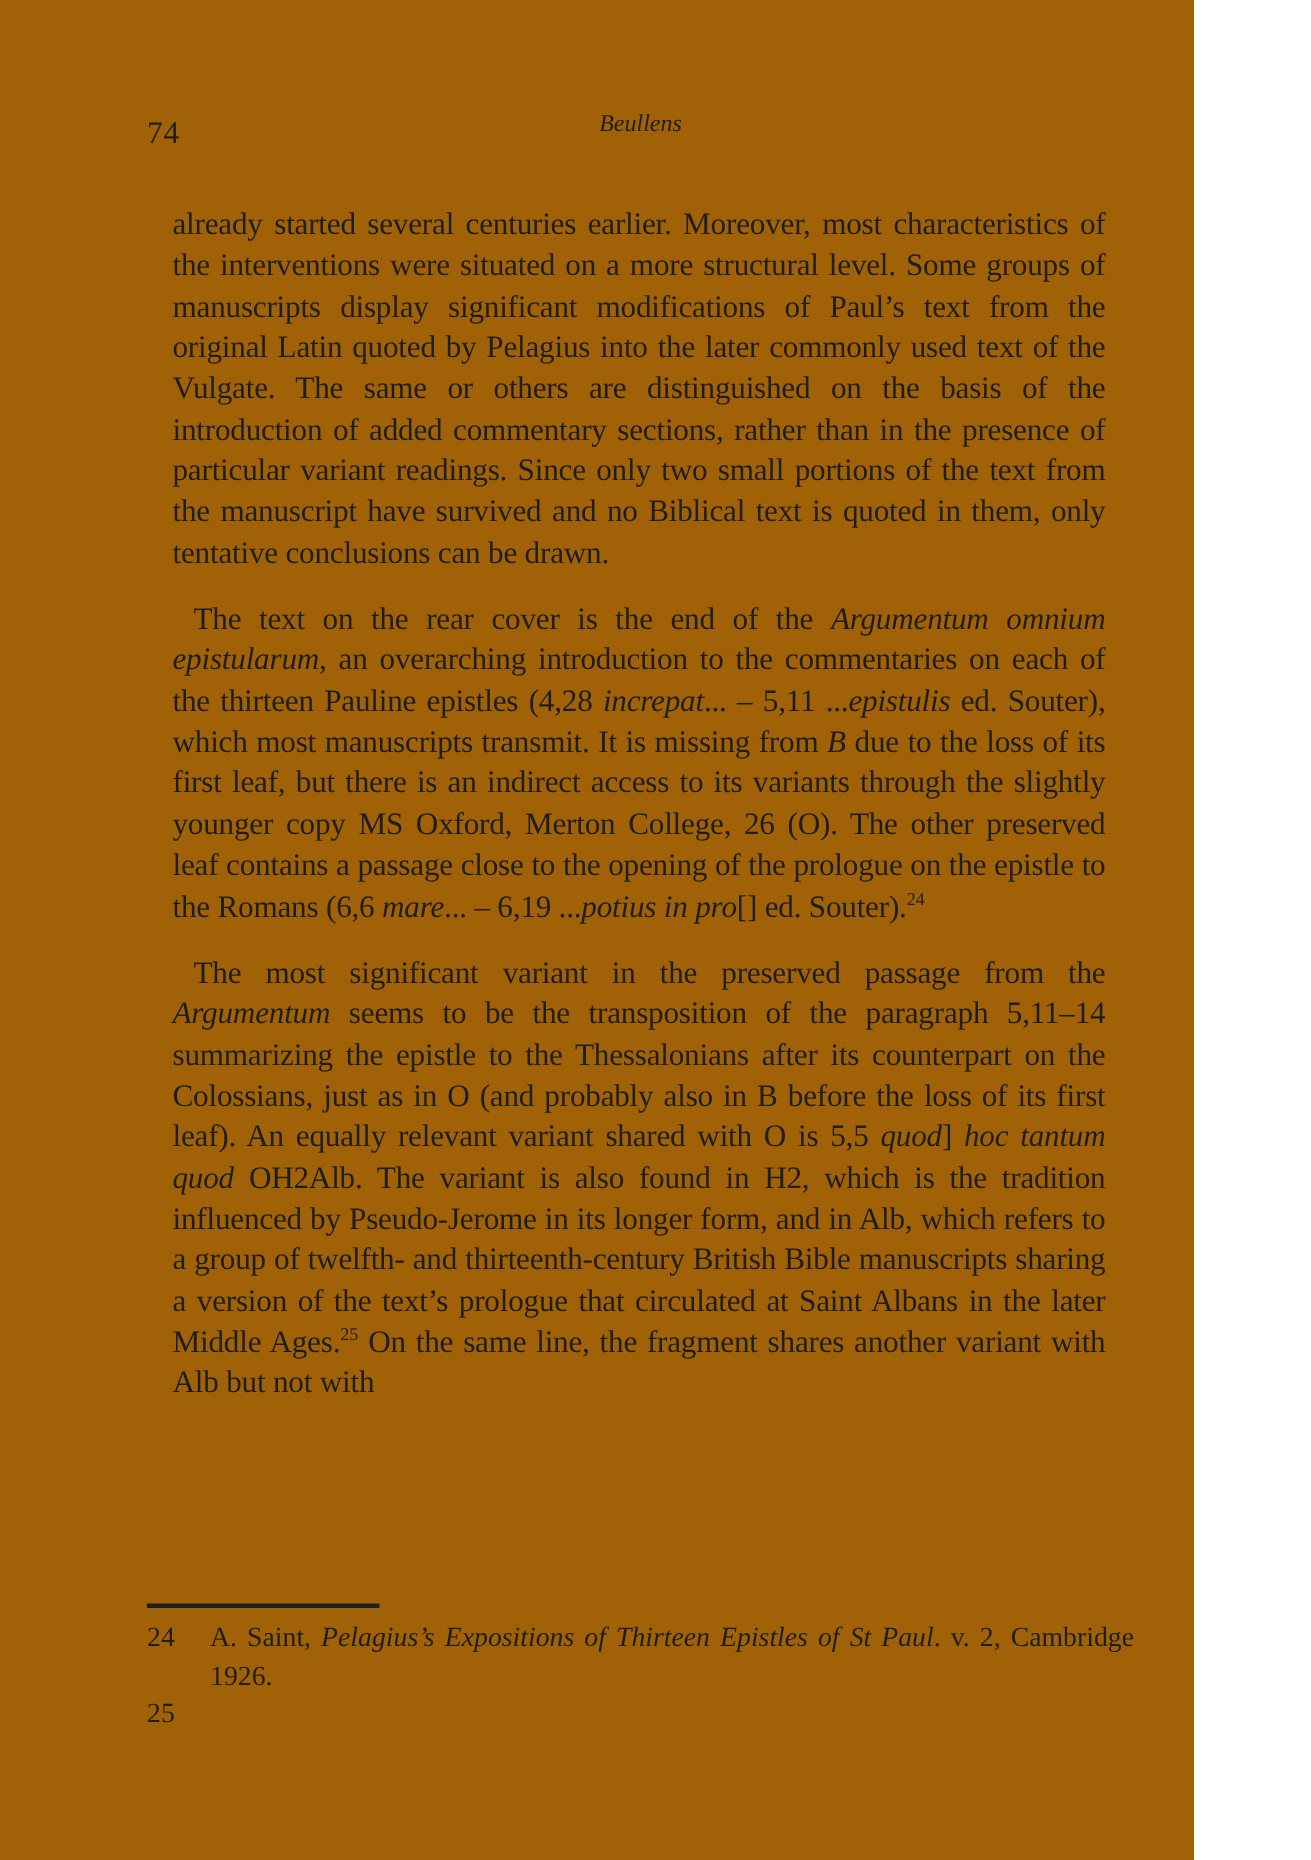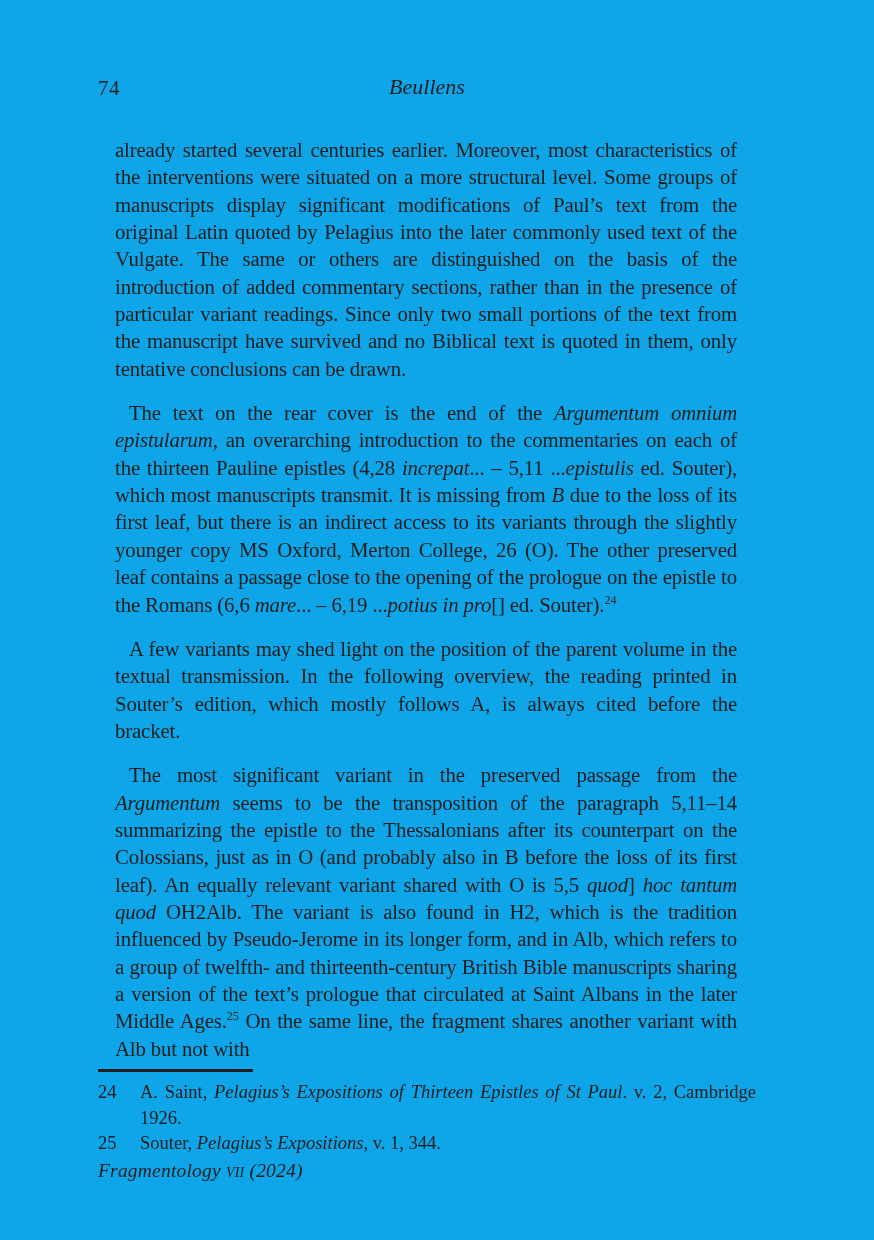--- a/index.html
+++ b/index.html
@@ -2,23 +2,23 @@
 <html><head>
 <meta charset="utf-8">
 <style>
   html, body {
     margin: 0;
     padding: 0;
     background: #ffffff;
   }
   .page {
     position: relative;
-    width: 874px;
+    width: 796px;
     height: 1240px;
-    background: #0ea5e9;
+    background: #a16207;
     font-family: "Liberation Serif", "DejaVu Serif", serif;
     color: #1e1e1e;
     overflow: hidden;
   }
   
   .running-header {
     position: absolute;
     top: 74px;
     left: 98px;
     width: 678px;
@@ -31,21 +31,21 @@
     top: 2px;
     letter-spacing: 0.5px;
   }
   .running-title {
     position: absolute;
     left: 0;
     right: 20px;
     top: 0;
     text-align: center;
     font-style: italic;
-    font-size: 22px;
+    font-size: 16px;
   }
   
   .body-text {
     position: absolute;
     left: 98px;
     top: 119px;
     width: 656px;
     height: 944px;
     font-size: 20.8px;
     line-height: 27.35px;
@@ -107,26 +107,24 @@
 <div class="page">
 
   <div class="running-header">
     <span class="page-number">74</span>
     <span class="running-title">Beullens</span>
   </div>
 
   <div class="body-text">
       <p><span>already started several centuries earlier. Moreover, most characteristics of the interventions were situated on a more structural level. Some groups of manuscripts display significant modifications of Paul’s text from the original Latin quoted by Pelagius into the later commonly used text of the Vulgate. The same or others are distinguished on the basis of the introduction of added commentary sections, rather than in the presence of particular variant readings. Since only two small portions of the text from the manuscript have survived and no Biblical text is quoted in them, only tentative conclusions can be drawn.</span></p>
       <p class="indent"><span>The text on the rear cover is the end of the </span><span class="i">Argumentum omnium epistularum</span><span>, an overarching introduction to the commentaries on each of the thirteen Pauline epistles (4,28 </span><span class="i">increpat</span><span>... – 5,11 ...</span><span class="i">epistulis</span><span> ed. Souter), which most manuscripts transmit. It is missing from </span><span class="i">B</span><span> due to the loss of its first leaf, but there is an indirect access to its variants through the slightly younger copy MS Oxford, Merton College, 26 (O). The other preserved leaf contains a passage close to the opening of the prologue on the epistle to the Romans (6,6 </span><span class="i">mare</span><span>... – 6,19 ...</span><span class="i">potius in pro</span><span>[] ed. Souter).</span><span class="sup">24</span></p>
-      <p class="indent"><span>A few variants may shed light on the position of the parent volume in the textual transmission. In the following overview, the reading printed in Souter’s edition, which mostly follows A, is always cited before the bracket.</span></p>
       <p class="indent"><span>The most significant variant in the preserved passage from the </span><span class="i">Argumentum</span><span> seems to be the transposition of the paragraph 5,11–14 summarizing the epistle to the Thessalonians after its counterpart on the Colossians, just as in O (and probably also in B before the loss of its first leaf). An equally relevant variant shared with O is 5,5 </span><span class="i">quod</span><span>] </span><span class="i">hoc tantum quod</span><span> OH2Alb. The variant is also found in H2, which is the tradition influenced by Pseudo-Jerome in its longer form, and in Alb, which refers to a group of twelfth- and thirteenth-century British Bible manuscripts sharing a version of the text’s prologue that circulated at Saint Albans in the later Middle Ages.</span><span class="sup">25</span><span> On the same line, the fragment shares another variant with Alb but not with</span></p>
     </div>
 
   <div class="footnote-sep"></div>
 
   <div class="footnotes">
       <div class="fn"><span class="fn-num">24</span><span class="fn-text"><span>A. Saint, </span><span class="i">Pelagius’s Expositions of Thirteen Epistles of St Paul</span><span>. v. 2, Cambridge 1926.</span></span></div>
-      <div class="fn"><span class="fn-num">25</span><span class="fn-text"><span>Souter, </span><span class="i">Pelagius’s Expositions</span><span>, v. 1, 344.</span></span></div>
+      <div class="fn"><span class="fn-num">25</span></div>
     </div>
 
-  <div class="page-footer"><span>Fragmentology </span><span class="sc">vii</span><span> (2024)</span></div>
 
 </div>
 
 </body></html>

